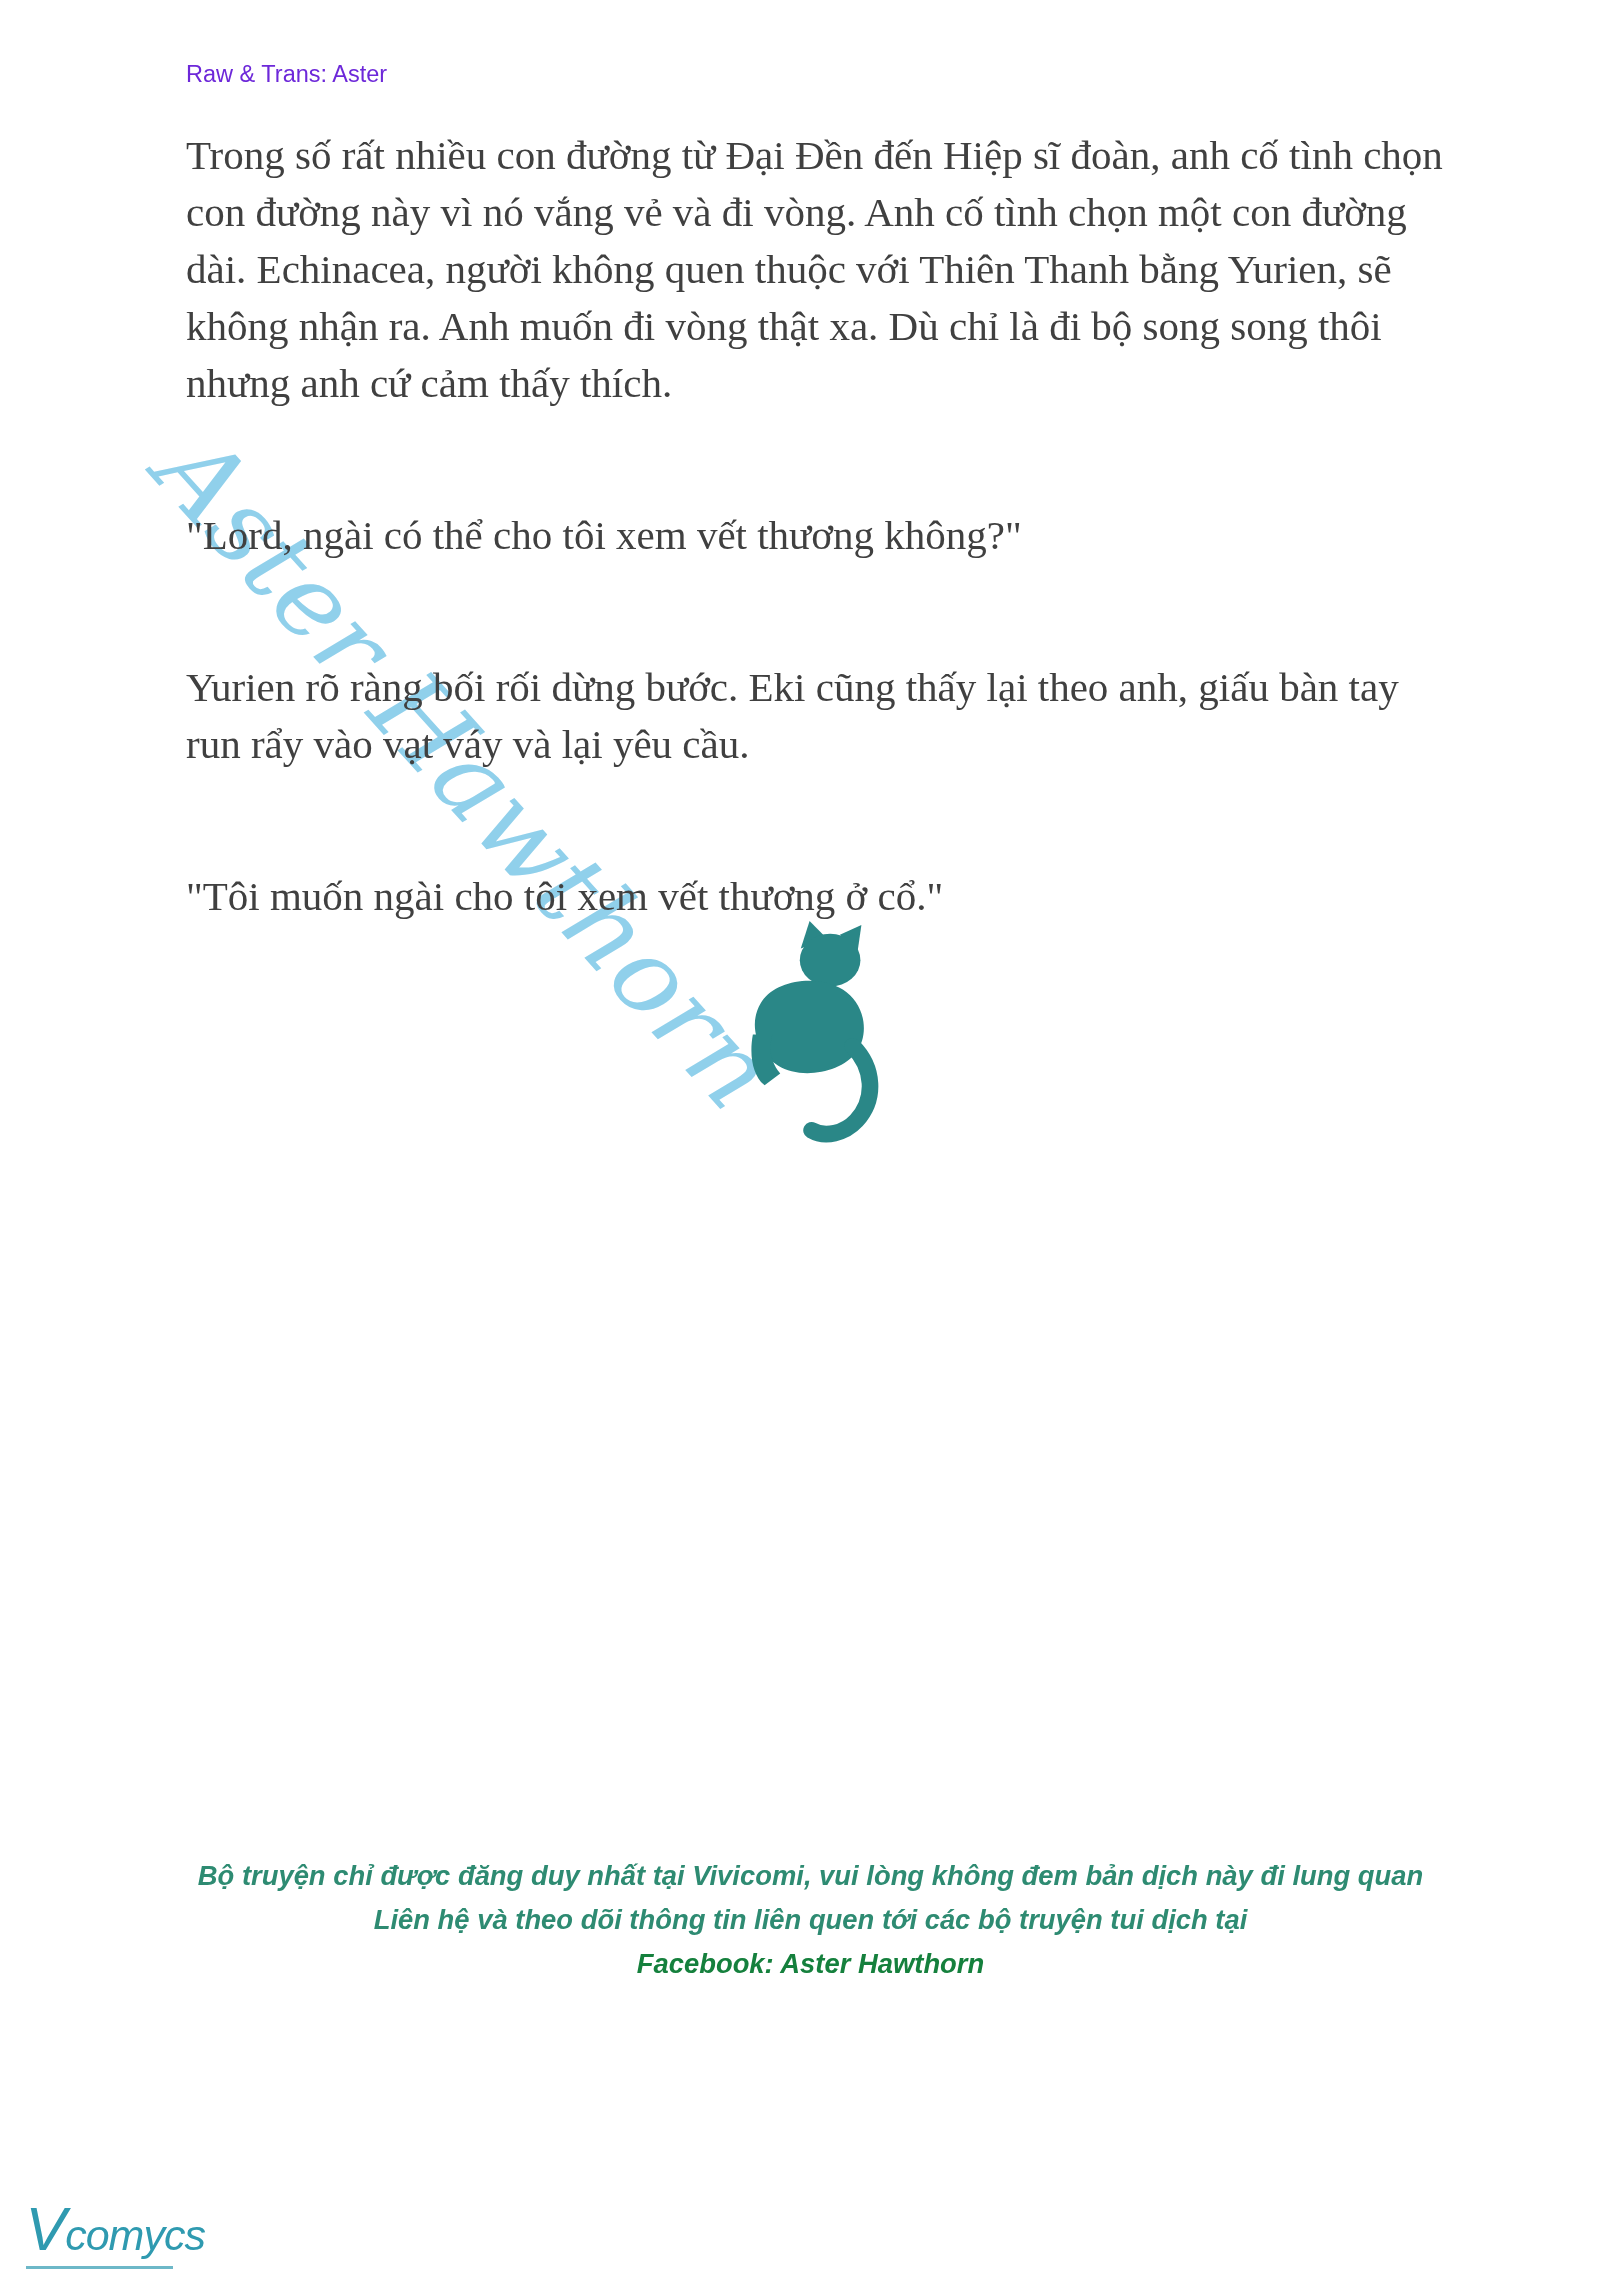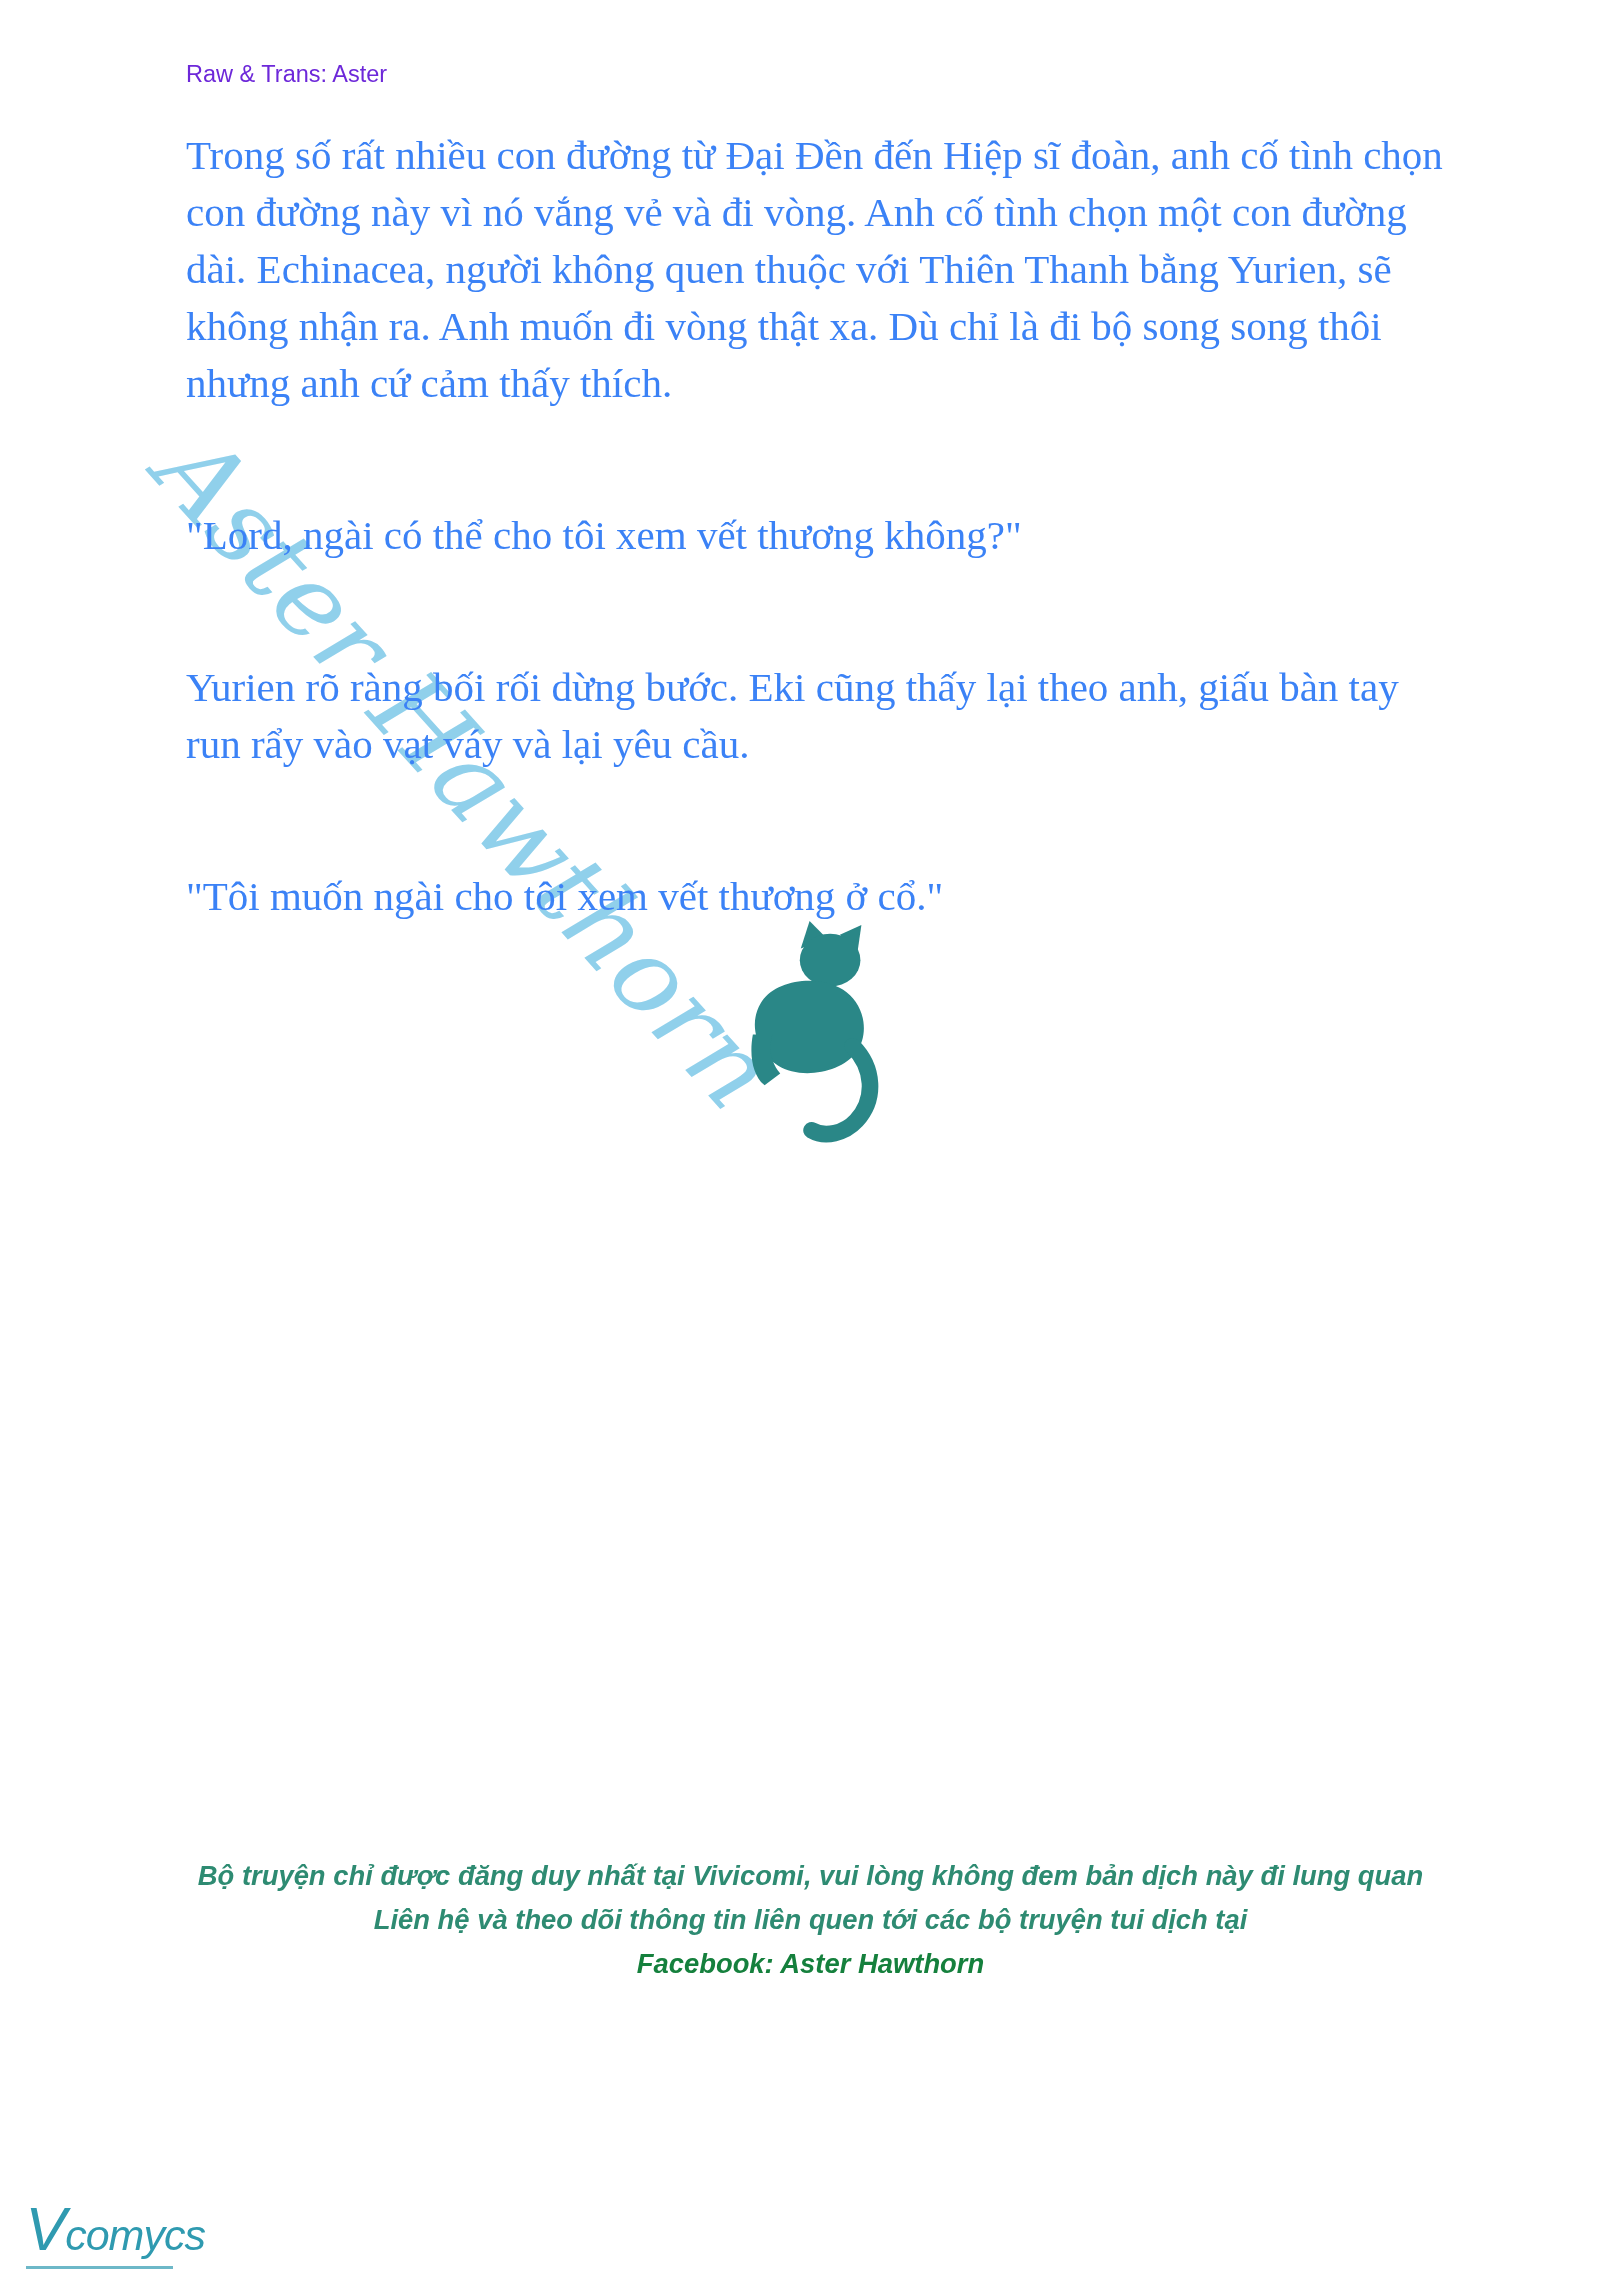--- a/index.html
+++ b/index.html
@@ -31,21 +31,21 @@
     pointer-events: none;
   }
 
   .cat {
     position: absolute; left: 747px; top: 919px;
     z-index: 1;
   }
 
   .content {
     position: absolute; left: 186px; top: 127px; width: 1259px;
-    font-size: 41px; line-height: 57px; color: #3b82f6;
+    font-size: 41px; line-height: 57px; color: #404040;
     z-index: 2;
   }
   .content p { margin: 0 0 95px 0; }
 
   .footer {
     position: absolute; left: 0; top: 1854px; width: 100%;
     text-align: center;
     font-family: "Liberation Sans", "DejaVu Sans", sans-serif;
     font-style: italic; font-weight: bold;
     font-size: 27.4px; line-height: 44px;

